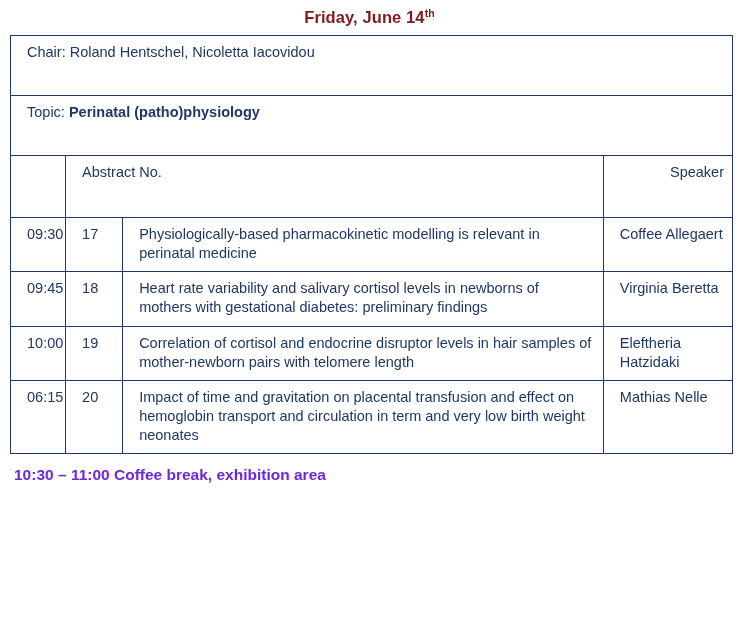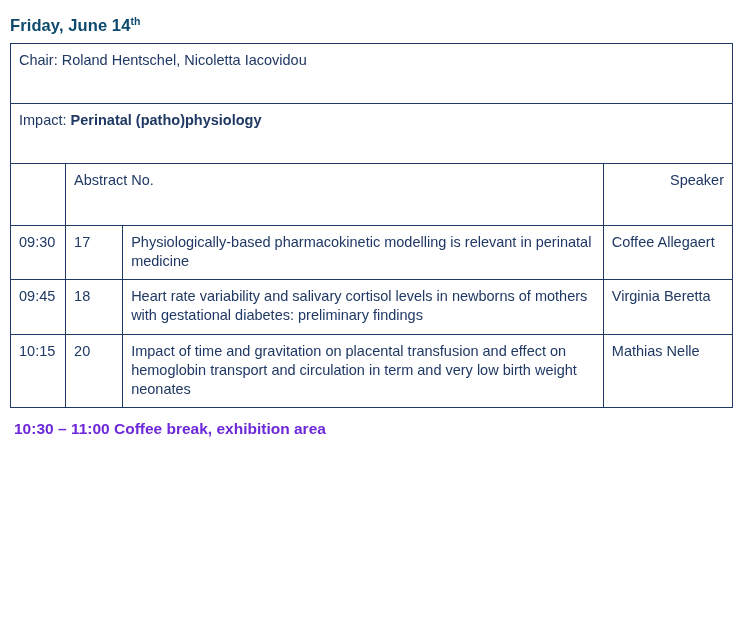--- a/index.html
+++ b/index.html
@@ -15,45 +15,45 @@
     overflow: hidden;
   }
   .page {
     position: relative;
     width: 745px;
     height: 634px;
     box-sizing: border-box;
     padding: 0 10px;
   }
   .date-line {
-    text-align: left;
+    text-align: center;
     font-size: 16.5px;
     font-weight: bold;
-    color: #0c4a6e;
-    padding: 16px 6px 8px 0;
+    color: #7f1d1d;
+    padding: 8px 6px 8px 0;
     letter-spacing: 0.1px;
   }
   .date-line sup {
     font-size: 10.5px;
     vertical-align: super;
     line-height: 0;
   }
   table.schedule {
     border-collapse: collapse;
     width: 723px;
     table-layout: fixed;
     margin: 0;
   }
   table.schedule td {
     border: 1px solid #1F3864;
     vertical-align: top;
     color: #1F3864;
     font-size: 14.5px;
     line-height: 1.32;
-    padding: 7px 8px 8px 8px;
+    padding: 7px 8px 8px 16px;
   }
   .row-chair td {
     height: 44px;
     font-size: 15.5px;
     padding-top: 11px;
     padding-left: 10px;
   }
   .row-topic td {
     height: 44px;
     font-size: 15.5px;
@@ -119,21 +119,21 @@
     <tbody>
 
       <tr class="row-chair">
         <td colspan="4">
           <span>Chair: </span><span>Roland Hentschel, Nicoletta Iacovidou</span>
         </td>
       </tr>
 
       <tr class="row-topic">
         <td colspan="4">
-          <span>Impact: </span><span class="topic-value">Perinatal (patho)physiology</span>
+          <span>Topic: </span><span class="topic-value">Perinatal (patho)physiology</span>
         </td>
       </tr>
 
       <tr class="row-head">
         <td></td>
         <td colspan="2" class="head-abstract">Abstract No.</td>
         <td class="head-speaker">Speaker</td>
       </tr>
 
 
@@ -145,23 +145,29 @@
         <td class="cell-speaker">Coffee Allegaert</td>
       </tr>
 
       <tr class="session-row">
         <td class="cell-time">09:45</td>
         <td class="cell-abs">18</td>
         <td class="cell-title">Heart rate variability and salivary cortisol levels in newborns of mothers with gestational diabetes: preliminary findings</td>
         <td class="cell-speaker">Virginia Beretta</td>
       </tr>
 
+      <tr class="session-row">
+        <td class="cell-time">10:00</td>
+        <td class="cell-abs">19</td>
+        <td class="cell-title">Correlation of cortisol and endocrine disruptor levels in hair samples of mother-newborn pairs with telomere length</td>
+        <td class="cell-speaker">Eleftheria Hatzidaki</td>
+      </tr>
 
       <tr class="session-row">
-        <td class="cell-time">10:15</td>
+        <td class="cell-time">06:15</td>
         <td class="cell-abs">20</td>
         <td class="cell-title">Impact of time and gravitation on placental transfusion and effect on hemoglobin transport and circulation in term and very low birth weight neonates</td>
         <td class="cell-speaker">Mathias Nelle</td>
       </tr>
 
     </tbody>
   </table>
 
   <div class="footer-line">10:30 – 11:00 Coffee break, exhibition area</div>
 

